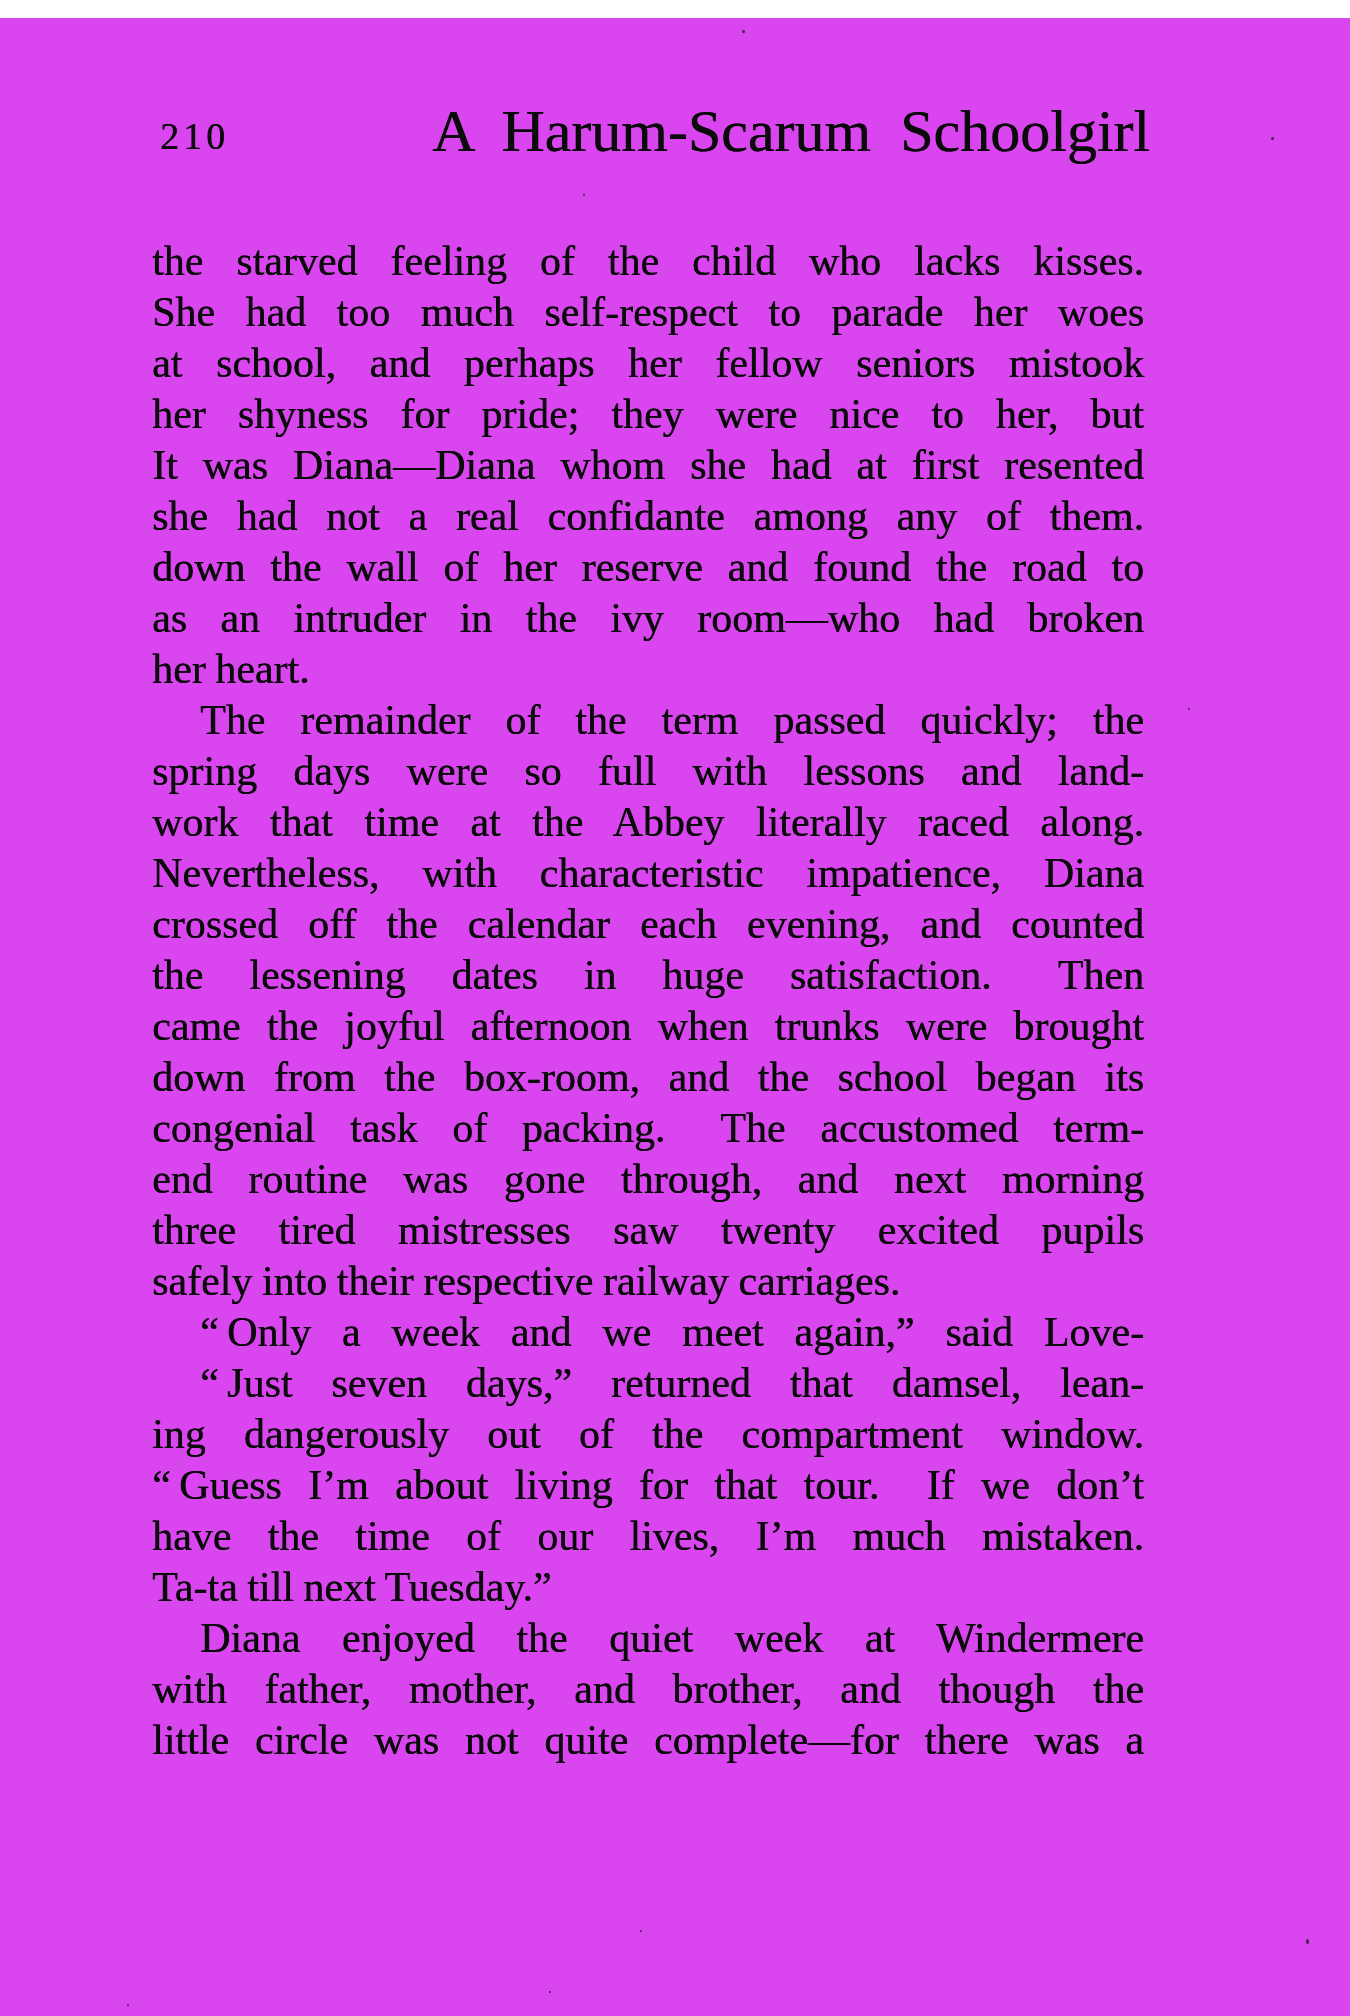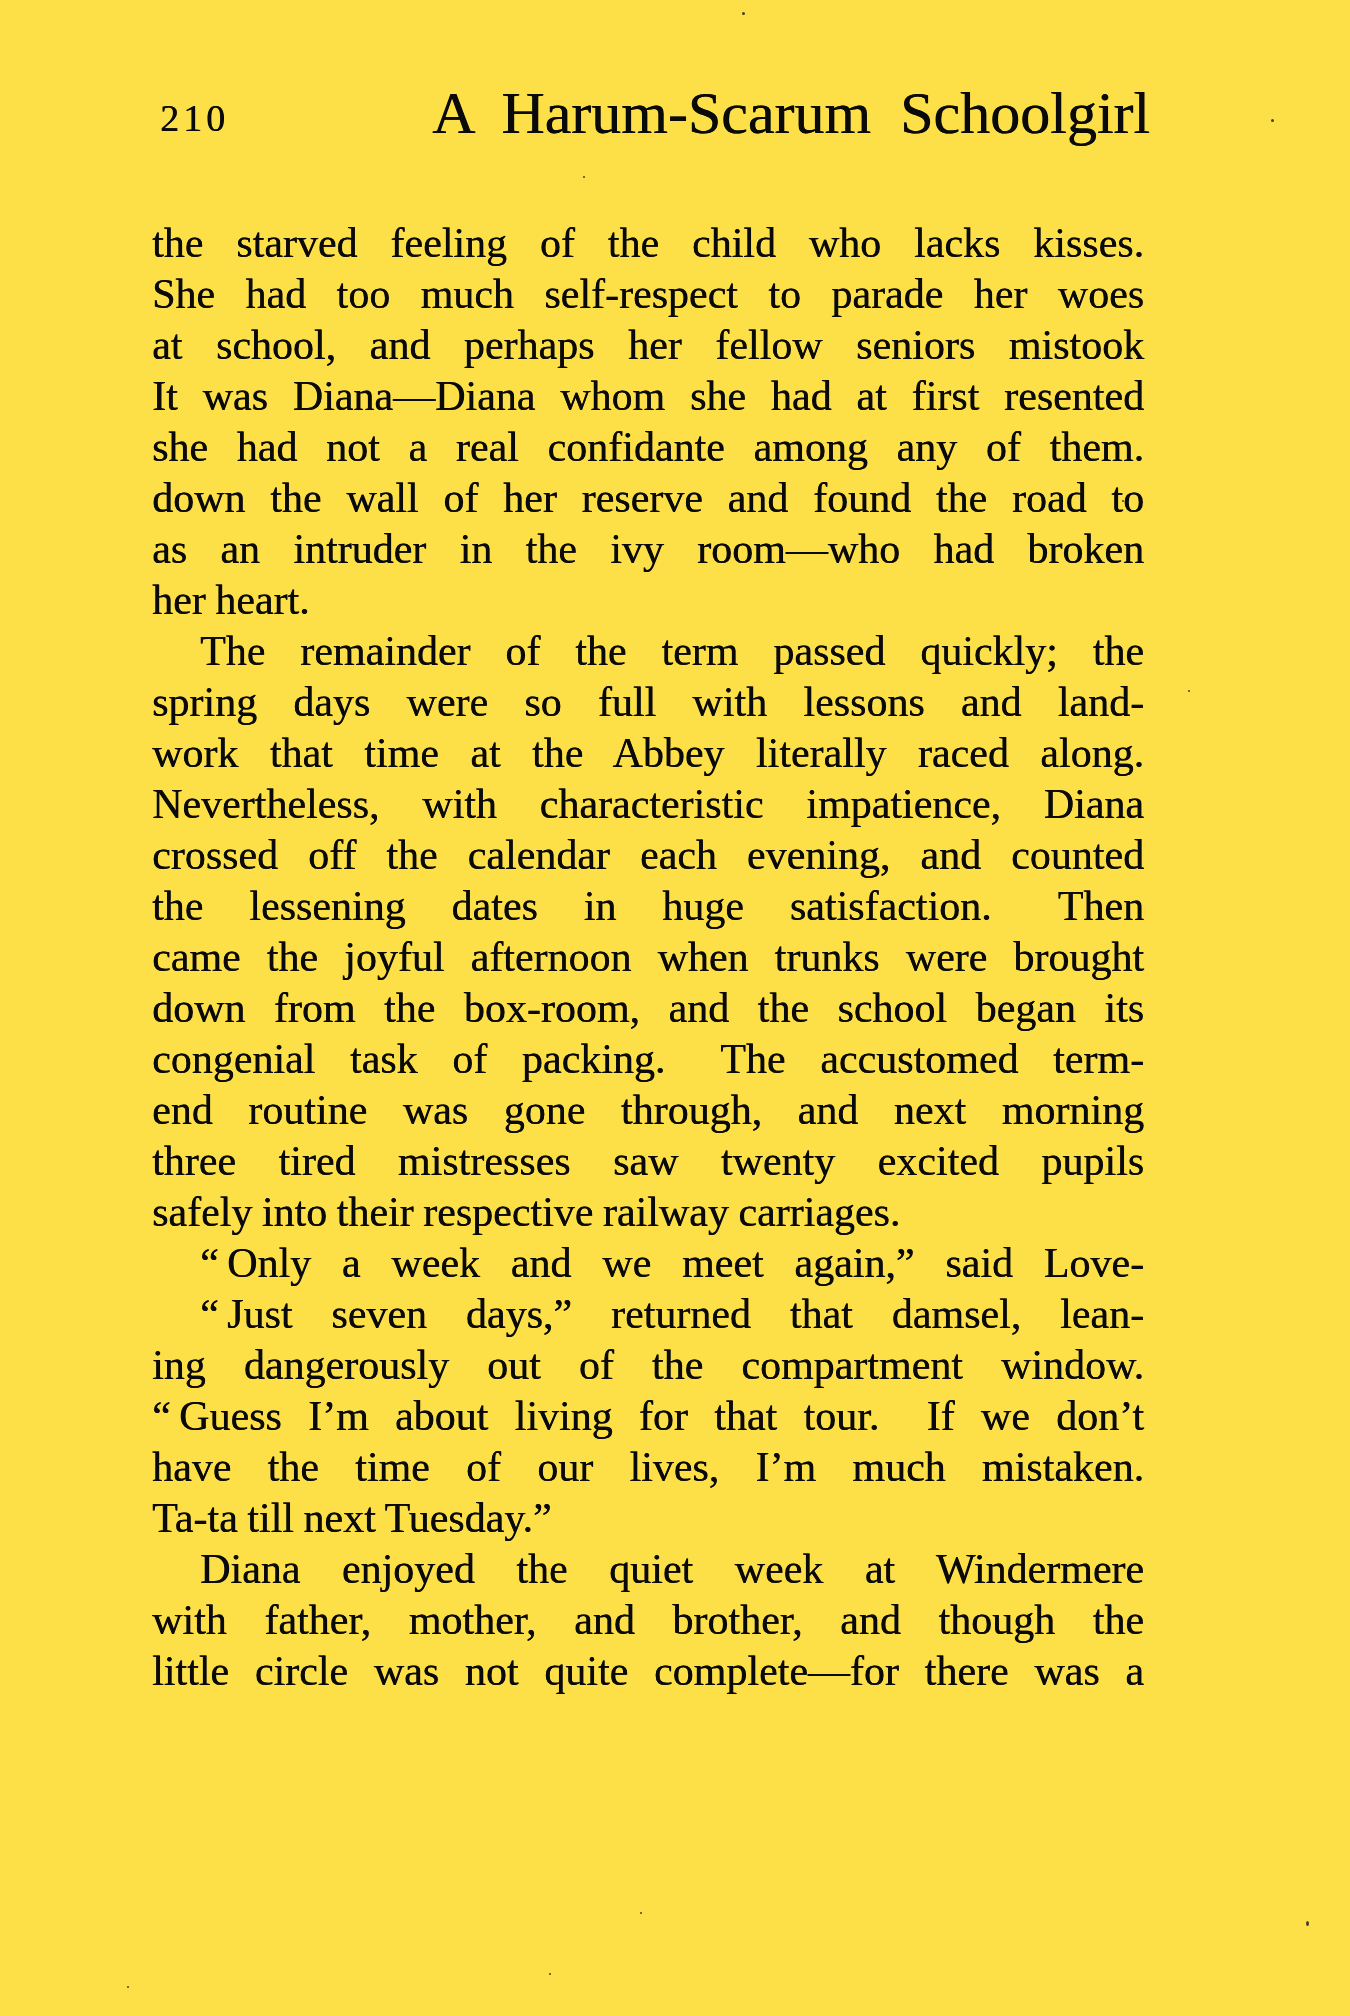--- a/index.html
+++ b/index.html
@@ -7,21 +7,22 @@
     width: 1350px; height: 2016px;
     background: #ffffff;
     position: relative;
     overflow: hidden;
     font-family: "Liberation Serif", "DejaVu Serif", serif;
     color: #0a0a0a;
   }
   #book-page {
     position: absolute;
     inset: 0;
-    background: #fde047;
+    background: #d946ef;
+    margin-top: 18px;
   }
   
   #page-header {
     position: absolute;
     left: 158px; top: 82px;
     width: 992px; height: 62px;
   }
   #page-number {
     position: absolute;
     left: 2px; bottom: 4px;
@@ -71,20 +72,21 @@
 
   <div id="page-header">
     <span id="page-number">210</span>
     <span id="running-title">A Harum-Scarum Schoolgirl</span>
   </div>
 
   <div id="page-text">
       <div class="line">the starved feeling of the child who lacks kisses.</div>
       <div class="line">She had too much self-respect to parade her woes</div>
       <div class="line">at school, and perhaps her fellow seniors mistook</div>
+      <div class="line">her shyness for pride; they were nice to her, but</div>
       <div class="line">It was Diana—Diana whom she had at first resented</div>
       <div class="line">she had not a real confidante among any of them.</div>
       <div class="line">down the wall of her reserve and found the road to</div>
       <div class="line">as an intruder in the ivy room—who had broken</div>
       <div class="line end">her heart.</div>
       <div class="line indent">The remainder of the term passed quickly; the</div>
       <div class="line">spring days were so full with lessons and land-</div>
       <div class="line">work that time at the Abbey literally raced along.</div>
       <div class="line">Nevertheless, with characteristic impatience, Diana</div>
       <div class="line">crossed off the calendar each evening, and counted</div>

